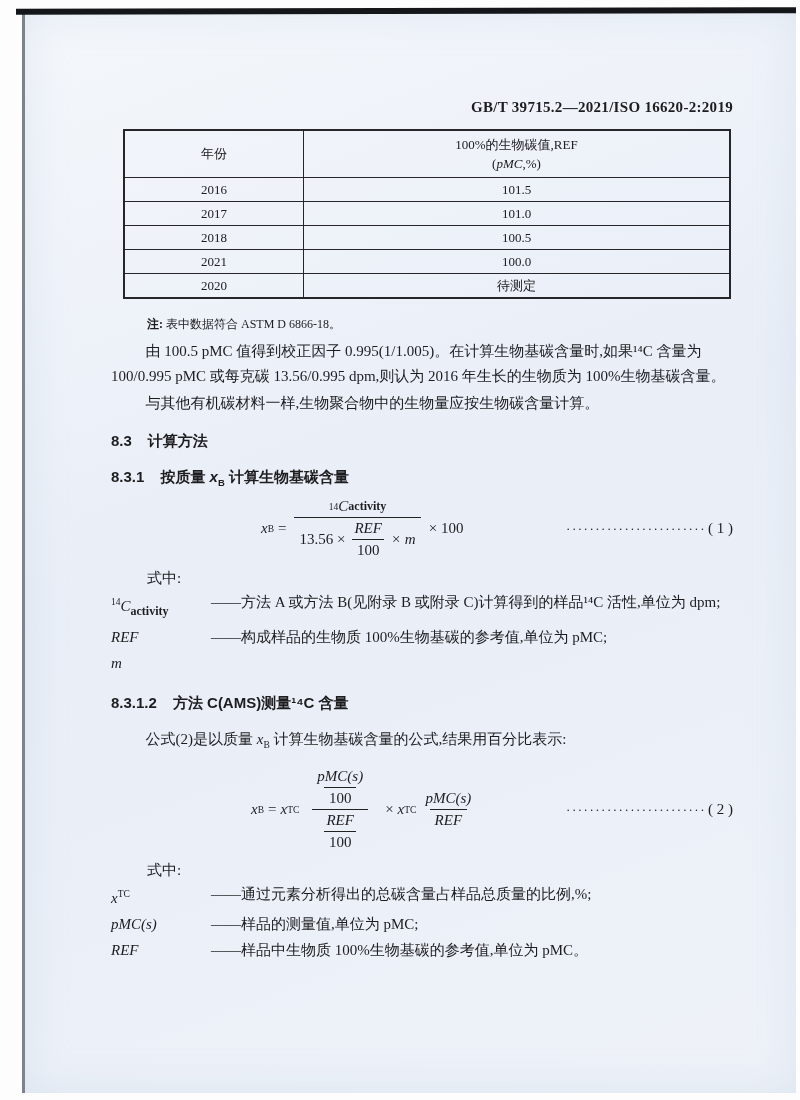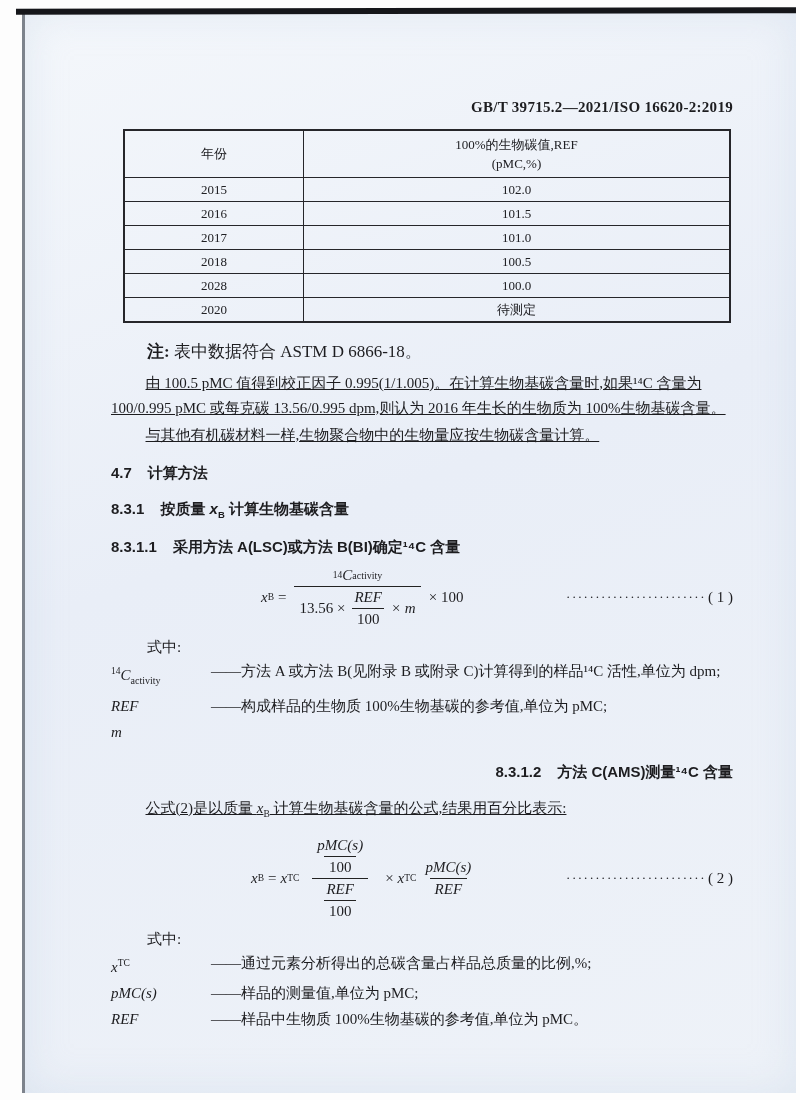--- a/index.html
+++ b/index.html
@@ -34,36 +34,36 @@
 
   table.data{
     border-collapse:collapse;margin:13px 0 0 12px;width:608px;
     font-size:13px;text-align:center;color:#202024;
     border:2px solid #26262a;
   }
   table.data th,table.data td{border:1px solid #26262a;padding:0;}
   table.data th{font-weight:normal;height:46px;line-height:1.5;}
   table.data td{height:23px;}
   td.year-col,th.year-col{width:178px;}
-  .ital{text-align:center;}
-
-  .note-block{margin-top:16px;font-size:17px;line-height:1.5;}
+  .ital{font-style:italic;text-align:center;}
+
+  .note-block{margin-top:16px;font-size:12px;line-height:1.5;}
   .note-label{font-weight:bold;}
   .para{font-size:15px;line-height:25px;margin:2px 0;}
-  .indent{text-indent:2.3em;text-decoration:underline;}
+  .indent{text-indent:2.3em;}
 
   .sec-head{
     font-family:"Liberation Sans",sans-serif;font-weight:bold;
     font-size:15px;margin-top:0;
   }
   .sec-num{margin-right:16px;}
 
   sup{font-size:9.5px;}
   sub{font-size:9.5px;}
-  sub.tiny{font-size:10px;}
+  sub.tiny{font-size:12px;font-weight:bold;}
 
   .formula-row{
     display:flex;align-items:center;margin:10px 0 10px 0;
     padding-left:150px;font-size:15px;
   }
   .formula-core{display:flex;align-items:center;white-space:nowrap;}
   .frac{
     display:inline-flex;flex-direction:column;align-items:center;
     margin:0 4px;vertical-align:middle;
   }
@@ -99,65 +99,58 @@
     <table class="data">
       <tbody>
           <tr>
         <th class="year-col">年份</th>
         <th>
           <span>100%的生物碳值,REF</span><br>
           <span><span>(</span><span class="ital">pMC</span><span>,%)</span></span>
         </th>
       </tr>
       <tr>
-        <td class="year-col">2015</td>
-        <td>102.0</td>
-      </tr>
-      <tr>
         <td class="year-col">2016</td>
         <td>101.5</td>
       </tr>
       <tr>
         <td class="year-col">2017</td>
         <td>101.0</td>
       </tr>
       <tr>
         <td class="year-col">2018</td>
         <td>100.5</td>
       </tr>
       <tr>
-        <td class="year-col">2028</td>
+        <td class="year-col">2021</td>
         <td>100.0</td>
       </tr>
       <tr>
         <td class="year-col">2020</td>
         <td>待测定</td>
       </tr>
     </tbody>
       </table>
 
     <div class="note-block" style="margin-left:36px;">
       <span class="note-label">注:</span>
       <span>表中数据符合 ASTM D 6866-18。</span>
     </div>
 
     <div class="para indent mt-note-para">由 100.5 pMC 值得到校正因子 0.995(1/1.005)。在计算生物基碳含量时,如果¹⁴C 含量为 100/0.995 pMC 或每克碳 13.56/0.995 dpm,则认为 2016 年生长的生物质为 100%生物基碳含量。</div>
     <div class="para indent">与其他有机碳材料一样,生物聚合物中的生物量应按生物碳含量计算。</div>
 
     <div class="sec-head" style="margin-top:16px;">
-      <span class="sec-num">4.7</span><span>计算方法</span>
+      <span class="sec-num">8.3</span><span>计算方法</span>
     </div>
 
     <div class="sec-head" style="margin-top:17px;">
       <span class="sec-num">8.3.1</span><span>按质量 </span><span class="mi">x</span><sub>B</sub><span> 计算生物基碳含量</span>
     </div>
 
-    <div class="sec-head" style="margin-top:18px;">
-      <span class="sec-num">8.3.1.1</span><span>采用方法 A(LSC)或方法 B(BI)确定¹⁴C 含量</span>
-    </div>
 
 
     <div class="formula-row">
       <span class="formula-core">
         <span class="mi">x</span>
           <sub>B</sub>
         <span class="mop">=</span>
         <span class="frac">
           <span class="num">
               <sup class="mn">14</sup>
@@ -186,21 +179,21 @@
       <span class="def-desc">——方法 A 或方法 B(见附录 B 或附录 C)计算得到的样品¹⁴C 活性,单位为 dpm;</span>
     </div>
     <div class="def-row">
       <span class="def-term mi">REF</span>
       <span class="def-desc">——构成样品的生物质 100%生物基碳的参考值,单位为 pMC;</span>
     </div>
     <div class="def-row">
       <span class="def-term mi">m</span>
     </div>
 
-    <div class="sec-head" style="margin-top:18px;text-align:right;">
+    <div class="sec-head" style="margin-top:18px;">
       <span class="sec-num">8.3.1.2</span><span>方法 C(AMS)测量¹⁴C 含量</span>
     </div>
 
     <div class="para indent" style="margin-top:14px;">
       <span>公式(2)是以质量 </span><span class="mi">x</span><sub>B</sub><span> 计算生物基碳含量的公式,结果用百分比表示:</span>
     </div>
 
     <div class="formula-row" style="padding-left:140px;">
       <span class="formula-core">
         <span class="mi">x</span>

